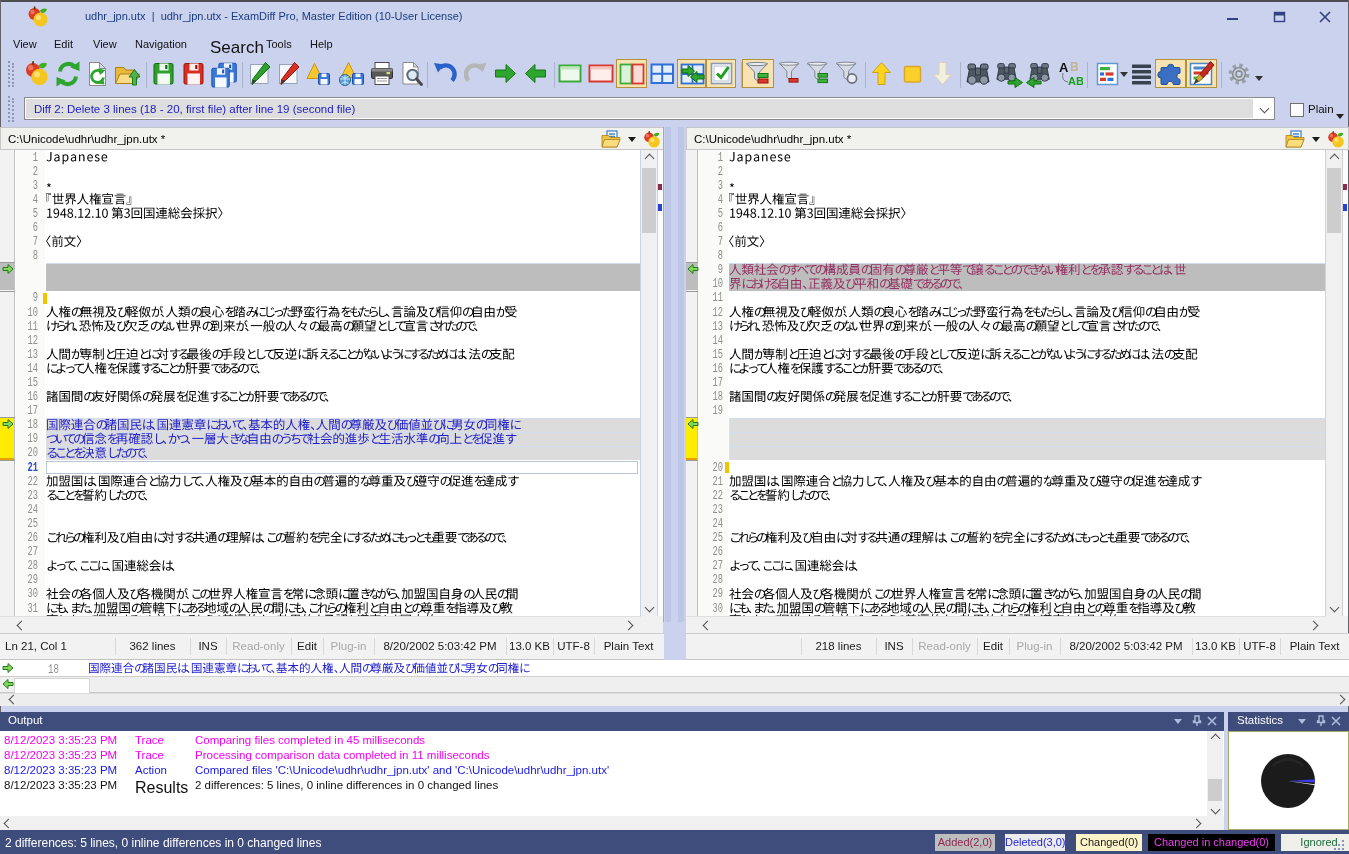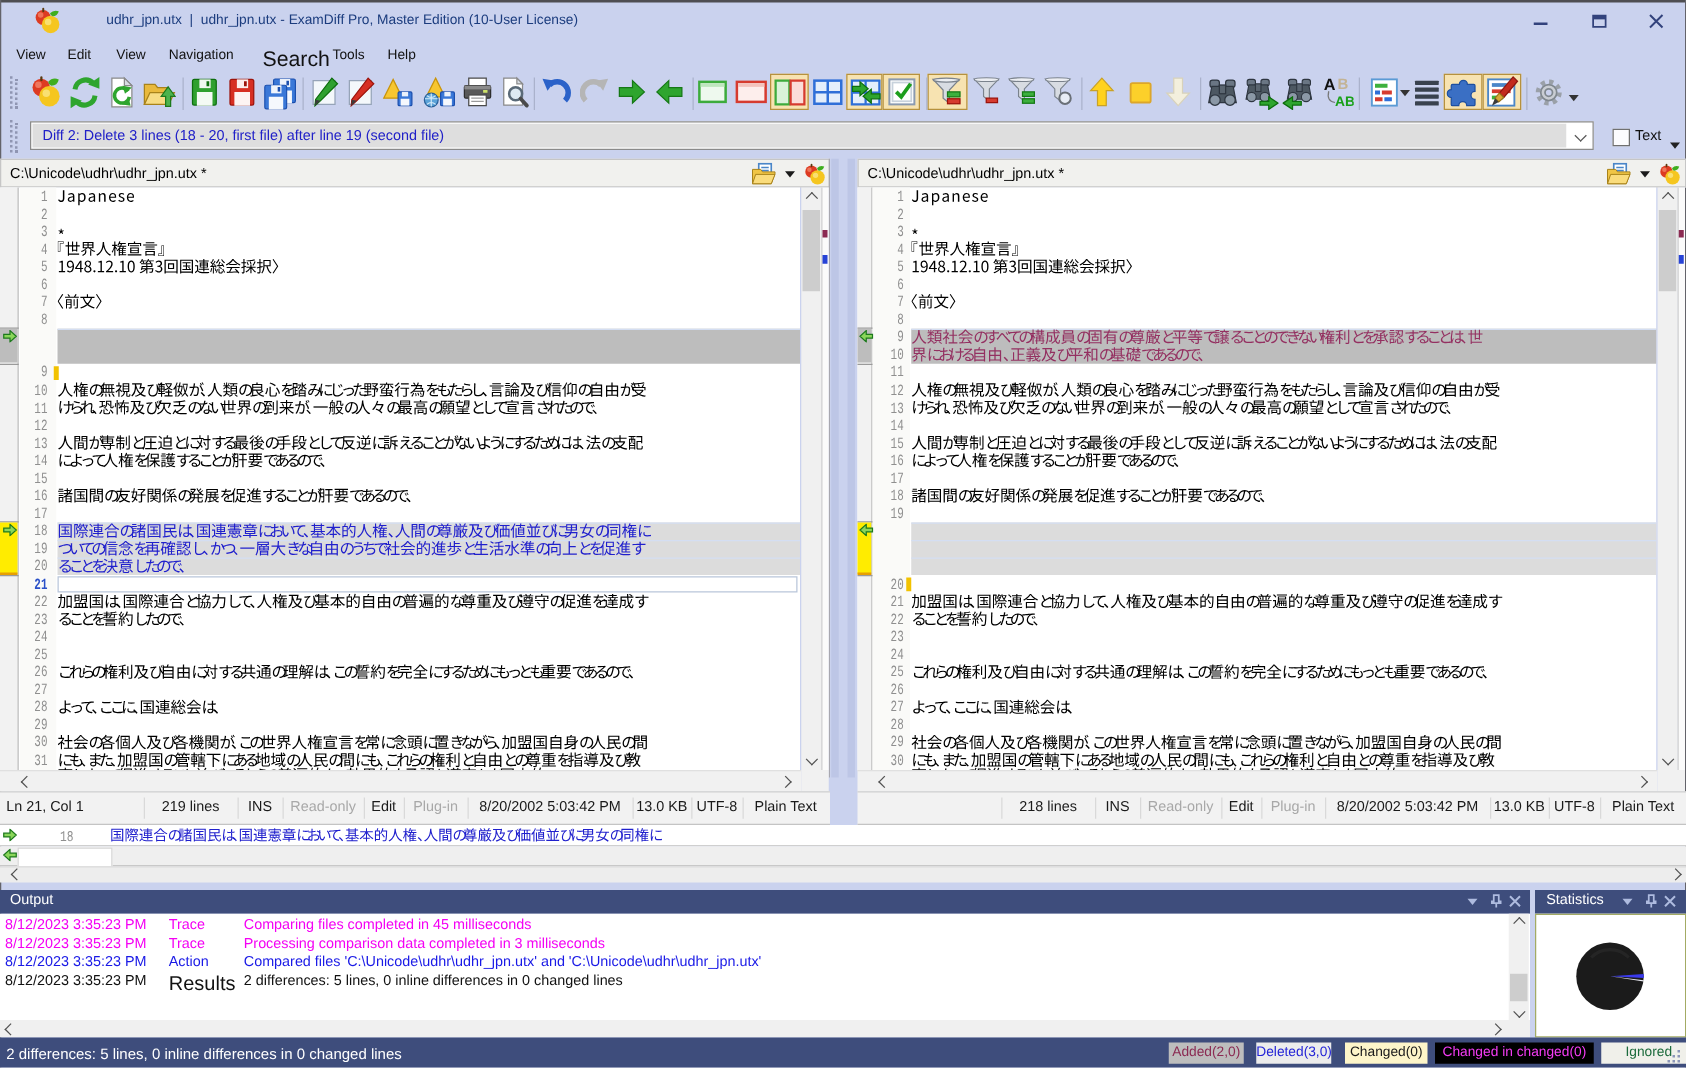--- a/index.html
+++ b/index.html
@@ -300,21 +300,21 @@
     <circle cx="12" cy="14" r="8.6" fill="none" stroke="#9aa0a8" stroke-width="3.6" stroke-dasharray="3.4,3.36"></circle>
     <circle cx="12" cy="14" r="6.4" fill="#c9cdd3" stroke="#80888f" stroke-width="1.4"></circle>
     <circle cx="12" cy="14" r="3" fill="#cad2ee" stroke="#80888f" stroke-width="1.4"></circle>
   </svg>
 <div class="a" style="left:1255px;top:76px;width:0;height:0;border:4px solid transparent;border-top:5px solid #333"></div>
 <div class="a" style="left:24px;top:97px;width:1251px;height:23px;background:#fff;border:1px solid #8a8a8a;box-sizing:border-box"></div>
 <div class="a" style="left:26px;top:99px;width:1227px;height:19px;background:#dedede"></div>
 <div class="a" style="left:34px;top:103px;font-size:11.5px;color:#2020c8">Diff 2: Delete 3 lines (18 - 20, first file) after line 19 (second file)</div>
 <div class="chev" style="left:1261px;top:105px;transform:rotate(45deg)"></div>
 <div class="a" style="left:1290px;top:102.5px;width:12px;height:12px;background:#fcfcfe;border:1px solid #707070"></div>
-<div class="a" style="left:1308px;top:103px;font-size:11.5px;color:#111">Text</div>
+<div class="a" style="left:1308px;top:103px;font-size:11.5px;color:#111">Plain</div>
 <div class="a" style="left:1336px;top:114px;width:0;height:0;border:4.5px solid transparent;border-top:5px solid #222"></div>
 <div class="a" style="left:0px;top:127px;width:664px;height:23px;background:#f1f1ee;border:1px solid #c6c6c6;box-sizing:border-box"></div>
 <div class="a" style="left:8px;top:133px;font-size:11.5px;color:#000">C:\Unicode\udhr\udhr_jpn.utx *</div>
 <svg class="a" style="left:601px;top:129px" width="20" height="20" viewBox="0 0 20 20">
 <rect x="6" y="2" width="10" height="10" fill="#fff" stroke="#4a86c8" stroke-width="1.3"></rect>
 <path d="M8 5 h6 M8 7.5 h6" stroke="#4a86c8" stroke-width="1.3"></path>
 <path d="M1 6.5 h6 l1.5 2 h-0.5 v0 z" fill="#e9b93c"></path>
 <path d="M1 6.5 h6.5 l1.5 2 H19 v1.5 l-3 8 H1 z" fill="#f0c545" stroke="#a8821a" stroke-width="0.8"></path>
 <path d="M3.5 10.5 h15.5 l-3 7.5 H1 z" fill="#fadc7c" stroke="#a8821a" stroke-width="0.8"></path>
 </svg>
@@ -1412,21 +1412,21 @@
 <div class="a" style="left:0px;top:616px;width:641px;height:17px;background:#f1f1f1;border-top:1px solid #e0e0e0;box-sizing:border-box"></div>
 <div class="chev" style="left:18px;top:622px;transform:rotate(135deg);border-color:#505050"></div>
 <div class="chev" style="left:625px;top:622px;transform:rotate(-45deg);border-color:#505050"></div>
 <div class="a" style="left:686px;top:616px;width:640px;height:17px;background:#f1f1f1;border-top:1px solid #e0e0e0;box-sizing:border-box"></div>
 <div class="chev" style="left:704px;top:622px;transform:rotate(135deg);border-color:#505050"></div>
 <div class="chev" style="left:1310px;top:622px;transform:rotate(-45deg);border-color:#505050"></div>
 <div class="a" style="left:641px;top:616px;width:22px;height:17px;background:#f1f1f1"></div>
 <div class="a" style="left:1326px;top:616px;width:22px;height:17px;background:#f1f1f1"></div>
 <div class="a" style="left:0px;top:633px;width:664px;height:27px;background:#f2f2f2;border-top:1px solid #cfcfcf;border-bottom:1px solid #c4c4c4;box-sizing:border-box"></div>
 <div class="seg" style="left:5px;width:105px;text-align:left;color:#1a1a1a">Ln 21, Col 1</div>
-<div class="seg" style="left:115px;width:75px;color:#1a1a1a">219 lines</div>
+<div class="seg" style="left:115px;width:75px;color:#1a1a1a">362 lines</div>
 <div class="sep" style="left:115px"></div>
 <div class="seg" style="left:190px;width:36px;color:#1a1a1a">INS</div>
 <div class="sep" style="left:190px"></div>
 <div class="seg" style="left:226px;width:65px;color:#a8a8a8">Read-only</div>
 <div class="sep" style="left:226px"></div>
 <div class="seg" style="left:291px;width:32px;color:#1a1a1a">Edit</div>
 <div class="sep" style="left:291px"></div>
 <div class="seg" style="left:323px;width:51px;color:#a8a8a8">Plug-in</div>
 <div class="sep" style="left:323px"></div>
 <div class="seg" style="left:374px;width:132px;color:#1a1a1a">8/20/2002 5:03:42 PM</div>
@@ -1483,21 +1483,21 @@
   </svg>
 <svg class="a" style="left:1207px;top:715.5px" width="10" height="10" viewBox="0 0 10 10">
     <path d="M1 1 L9 9 M9 1 L1 9" stroke="#aebbdf" stroke-width="1.6"></path>
   </svg>
 <div class="a" style="left:0;top:731px;width:1224px;height:85px;background:#fff"></div>
 <div class="a" style="left:4px;top:733.5px;font-size:11.5px;color:#f400f4">8/12/2023 3:35:23 PM</div>
 <div class="a" style="left:135px;top:733.5px;font-size:11.5px;color:#f400f4">Trace</div>
 <div class="a" style="left:195px;top:733.5px;font-size:11.5px;color:#f400f4">Comparing files completed in 45 milliseconds</div>
 <div class="a" style="left:4px;top:748.5px;font-size:11.5px;color:#f400f4">8/12/2023 3:35:23 PM</div>
 <div class="a" style="left:135px;top:748.5px;font-size:11.5px;color:#f400f4">Trace</div>
-<div class="a" style="left:195px;top:748.5px;font-size:11.5px;color:#f400f4">Processing comparison data completed in 3 milliseconds</div>
+<div class="a" style="left:195px;top:748.5px;font-size:11.5px;color:#f400f4">Processing comparison data completed in 11 milliseconds</div>
 <div class="a" style="left:4px;top:763.5px;font-size:11.5px;color:#1919e6">8/12/2023 3:35:23 PM</div>
 <div class="a" style="left:135px;top:763.5px;font-size:11.5px;color:#1919e6">Action</div>
 <div class="a" style="left:195px;top:763.5px;font-size:11.5px;color:#1919e6">Compared files 'C:\Unicode\udhr\udhr_jpn.utx' and 'C:\Unicode\udhr\udhr_jpn.utx'</div>
 <div class="a" style="left:4px;top:778.5px;font-size:11.5px;color:#111">8/12/2023 3:35:23 PM</div>
 <div class="a" style="left:135px;top:778.5px;font-size:16px;color:#111">Results</div>
 <div class="a" style="left:195px;top:778.5px;font-size:11.5px;color:#111">2 differences: 5 lines, 0 inline differences in 0 changed lines</div>
 <div class="a" style="left:1207px;top:731px;width:16px;height:85px;background:#f0f0f0"></div>
 <div class="chev" style="left:1212px;top:735px;transform:rotate(-135deg);border-color:#505050"></div>
 <div class="chev" style="left:1212px;top:806px;transform:rotate(45deg);border-color:#505050"></div>
 <div class="a" style="left:1208px;top:779px;width:14px;height:22px;background:#cdcdcd"></div>

